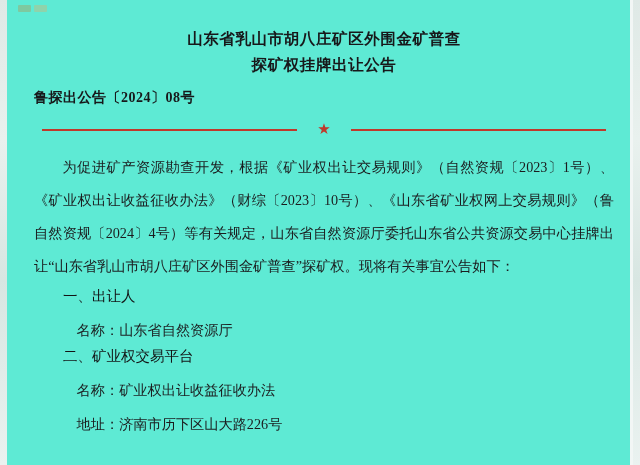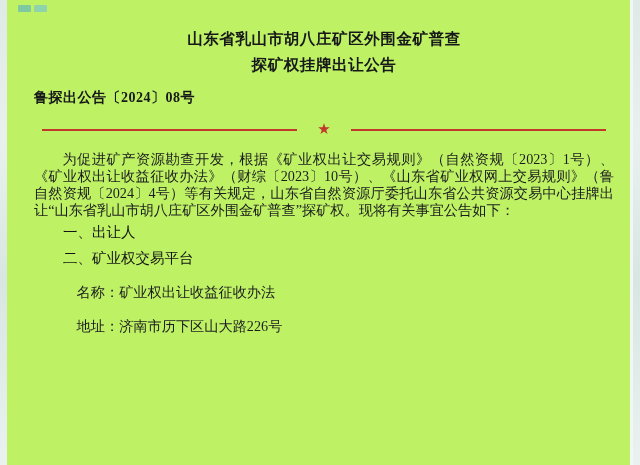--- a/index.html
+++ b/index.html
@@ -10,21 +10,21 @@
     width: 640px;
     height: 465px;
     background: #ffffff;
     font-family: "Liberation Sans", sans-serif;
     overflow: hidden;
   }
   .page {
     position: relative;
     width: 640px;
     height: 465px;
-    background: #bef264;
+    background: #5eead4;
     box-sizing: border-box;
   }
   
   .edge {
     position: absolute;
     top: 0;
     bottom: 0;
     width: 7px;
     background: linear-gradient(to bottom, #dfe9e6 0%, #e9f1ee 30%, #d8e6e2 60%, #eaf2f0 100%);
   }
@@ -101,21 +101,21 @@
     top: -2px;
     transform: translateX(-50%);
     color: #c0392b;
     font-size: 15px;
     line-height: 15px;
   }
 
   .body-text {
     margin-top: 14px;
     font-size: 14.2px;
-    line-height: 17px;
+    line-height: 33px;
     color: #1b1c1e;
     text-align: justify;
     text-justify: inter-ideograph;
     font-family: "Liberation Serif", serif;
   }
   .indent { text-indent: 2em; }
 
   .section-head {
     font-size: 14.5px;
     font-weight: normal;
@@ -158,20 +158,23 @@
 
     <div class="divider">
       <div class="rule left"></div>
       <div class="star">★</div>
       <div class="rule right"></div>
     </div>
 
     <div class="body-text indent">为促进矿产资源勘查开发，根据《矿业权出让交易规则》（自然资规〔2023〕1号）、《矿业权出让收益征收办法》（财综〔2023〕10号）、《山东省矿业权网上交易规则》（鲁自然资规〔2024〕4号）等有关规定，山东省自然资源厅委托山东省公共资源交易中心挂牌出让“山东省乳山市胡八庄矿区外围金矿普查”探矿权。现将有关事宜公告如下：</div>
 
     <div class="section-head">一、出让人</div>
+    <div class="field-line">
+      <span>名称：</span><span>山东省自然资源厅</span>
+    </div>
 
     <div class="section-head">二、矿业权交易平台</div>
     <div class="field-line">
       <span>名称：</span><span>矿业权出让收益征收办法</span>
     </div>
     <div class="field-line">
       <span>地址：</span><span>济南市历下区山大路226号</span>
     </div>
 
   </div>

